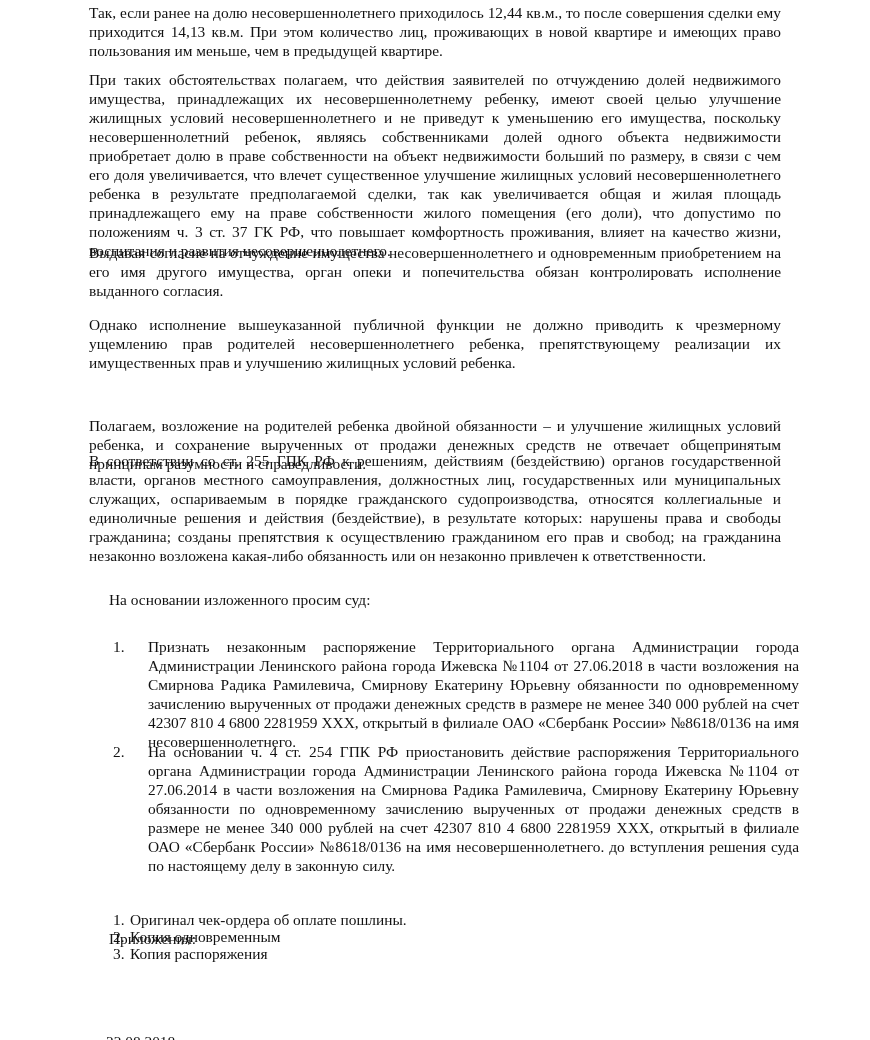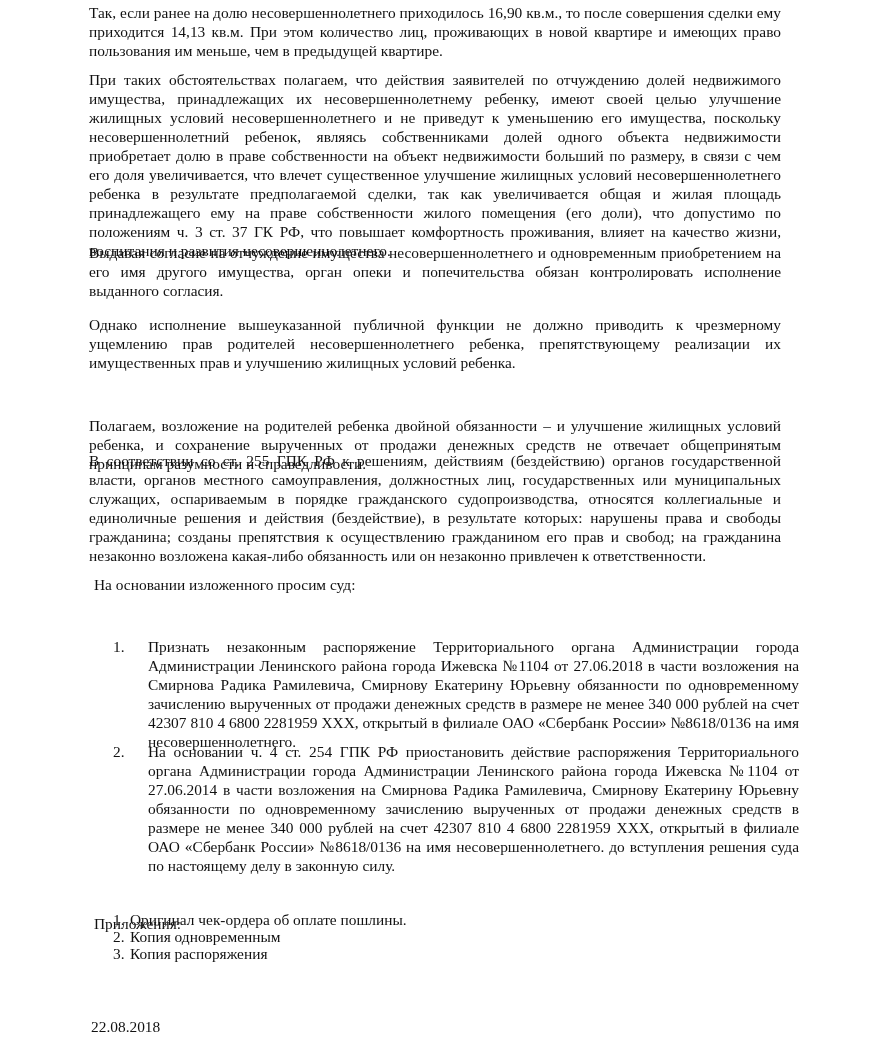--- a/index.html
+++ b/index.html
@@ -25,21 +25,21 @@
     .para {
       position: absolute;
       left: 0;
       width: 692px;
       line-height: 19px;
       text-align: justify;
       margin: 0;
     }
     .plain {
       position: absolute;
-      margin: 2px;
+      margin: 17px;
       line-height: 19px;
     }
     .req-item {
       position: absolute;
       left: 0;
       width: 692px;
       line-height: 19px;
     }
     .req-num {
       position: absolute;
@@ -65,21 +65,21 @@
     .att-text {
       position: absolute;
       left: 41px;
     }
   </style>
 </head>
 <body>
 
 <div class="page">
 
-  <p class="para" style="top:3px;">Так, если ранее на долю несовершеннолетнего приходилось 16,90 кв.м., то после совершения сделки ему приходится 14,13 кв.м. При этом количество лиц, проживающих в новой квартире и имеющих право пользования им меньше, чем в предыдущей квартире.</p>
+  <p class="para" style="top:3px;">Так, если ранее на долю несовершеннолетнего приходилось 12,44 кв.м., то после совершения сделки ему приходится 14,13 кв.м. При этом количество лиц, проживающих в новой квартире и имеющих право пользования им меньше, чем в предыдущей квартире.</p>
 
   <p class="para" style="top:70px;">При таких обстоятельствах полагаем, что действия заявителей по отчуждению долей недвижимого имущества, принадлежащих их несовершеннолетнему ребенку, имеют своей целью улучшение жилищных условий несовершеннолетнего и не приведут к уменьшению его имущества, поскольку несовершеннолетний ребенок, являясь собственниками долей одного объекта недвижимости приобретает долю в праве собственности на объект недвижимости больший по размеру, в связи с чем его доля увеличивается, что влечет существенное улучшение жилищных условий несовершеннолетнего ребенка в результате предполагаемой сделки, так как увеличивается общая и жилая площадь принадлежащего ему на праве собственности жилого помещения (его доли), что допустимо по положениям ч. 3 ст. 37 ГК РФ, что повышает комфортность проживания, влияет на качество жизни, воспитания и развития несовершеннолетнего.</p>
 
   <p class="para" style="top:243px;">Выдавая согласие на отчуждение имущества несовершеннолетнего и одновременным приобретением на его имя другого имущества, орган опеки и попечительства обязан контролировать исполнение выданного согласия.</p>
 
   <p class="para" style="top:315px;">Однако исполнение вышеуказанной публичной функции не должно приводить к чрезмерному ущемлению прав родителей несовершеннолетнего ребенка, препятствующему реализации их имущественных прав и улучшению жилищных условий ребенка.</p>
 
   <p class="para" style="top:384px;margin-top:32px;">Полагаем, возложение на родителей ребенка двойной обязанности – и улучшение жилищных условий ребенка, и сохранение вырученных от продажи денежных средств не отвечает общепринятым принципам разумности и справедливости.</p>
 
   <p class="para" style="top:451px;">В соответствии со ст. 255 ГПК РФ к решениям, действиям (бездействию) органов государственной власти, органов местного самоуправления, должностных лиц, государственных или муниципальных служащих, оспариваемым в порядке гражданского судопроизводства, относятся коллегиальные и единоличные решения и действия (бездействие), в результате которых: нарушены права и свободы гражданина; созданы препятствия к осуществлению гражданином его прав и свобод; на гражданина незаконно возложена какая-либо обязанность или он незаконно привлечен к ответственности.</p>

